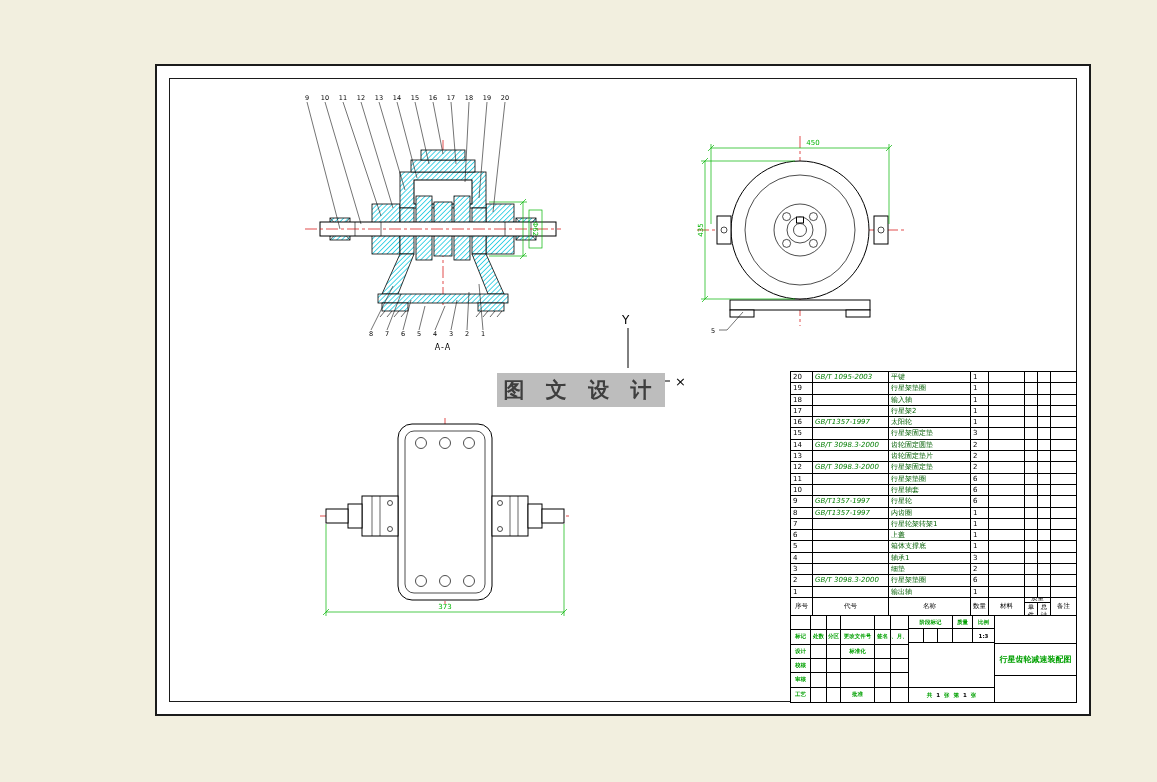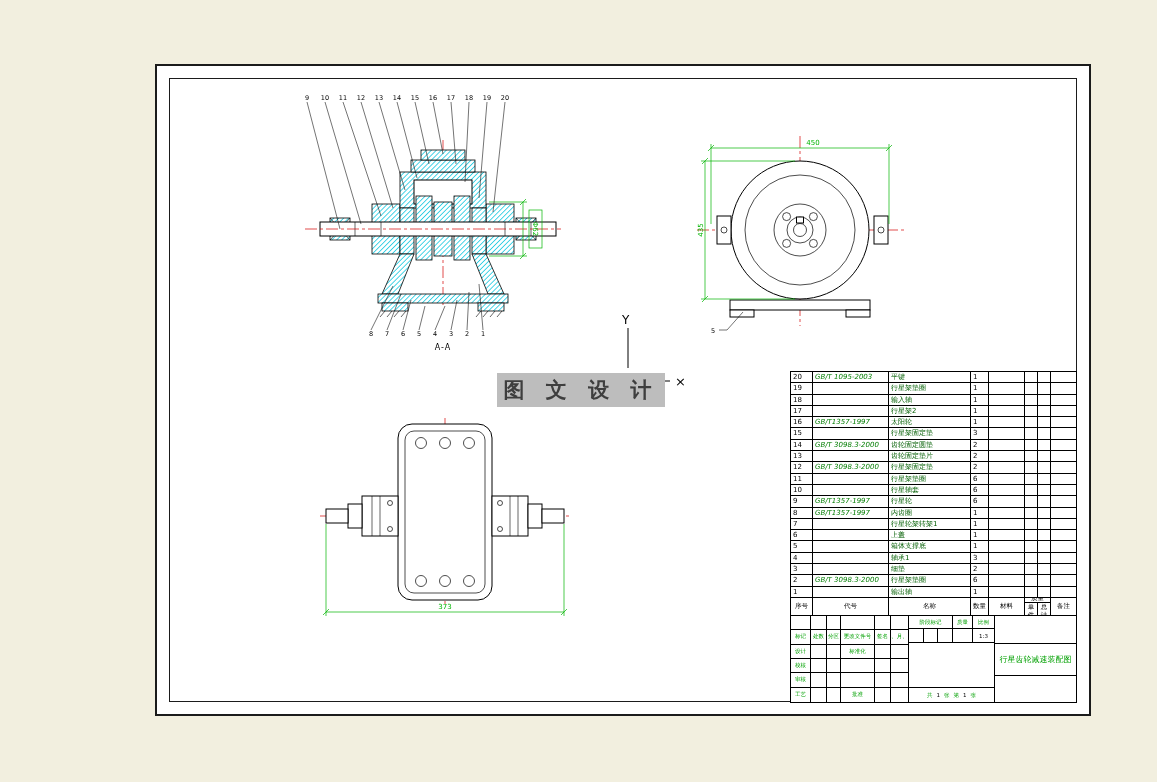--- a/index.html
+++ b/index.html
@@ -38,21 +38,21 @@
   .col-code{color:#007d00;font-style:italic;}
   .col-name{color:#005e00;}
   .bom-header{height:18px;display:grid;grid-template-columns:22px 76px 82px 18px 36px 26px 1fr;border-bottom:1px solid #000;font-size:6.5px;text-align:center;}
   .bom-header>div{border-right:1px solid #000;display:flex;align-items:center;justify-content:center;overflow:hidden;}
   .bom-header>div:last-child{border-right:none;}
   .col-mass{flex-direction:column;padding:0;}
   .mass-top{width:100%;border-bottom:1px solid #000;line-height:8px;}
   .mass-sub{display:flex;width:100%;line-height:8px;}
   .mass-sub span{flex:1;overflow:hidden;}
   .mass-sub span:first-child{border-right:1px solid #000;}
-  .tblock{height:86px;display:grid;grid-template-columns:118px 86px 1fr;font-size:5.5px;}
+  .tblock{height:86px;display:grid;grid-template-columns:118px 86px 1fr;font-size:5.5px;font-weight:bold;}
   .tb-left{display:grid;grid-template-rows:repeat(6,1fr);border-right:1px solid #000;}
   .tb-lrow{display:grid;grid-template-columns:20px 16px 14px 34px 16px 1fr;border-bottom:1px solid #000;}
   .tb-lrow:last-child{border-bottom:none;}
   .tb-lrow span{border-right:1px solid #000;overflow:hidden;white-space:nowrap;color:#00a000;display:flex;align-items:center;justify-content:center;}
   .tb-lrow span:last-child{border-right:none;}
   .tb-mid{border-right:1px solid #000;display:flex;flex-direction:column;}
   .tb-mid-top{height:27px;display:grid;grid-template-columns:44px 20px 1fr;border-bottom:1px solid #000;}
   .tm-col{display:flex;flex-direction:column;border-right:1px solid #000;}
   .tm-col:last-child{border-right:none;}
   .tm-label{height:13px;border-bottom:1px solid #000;color:#00a000;display:flex;align-items:center;justify-content:center;overflow:hidden;}

